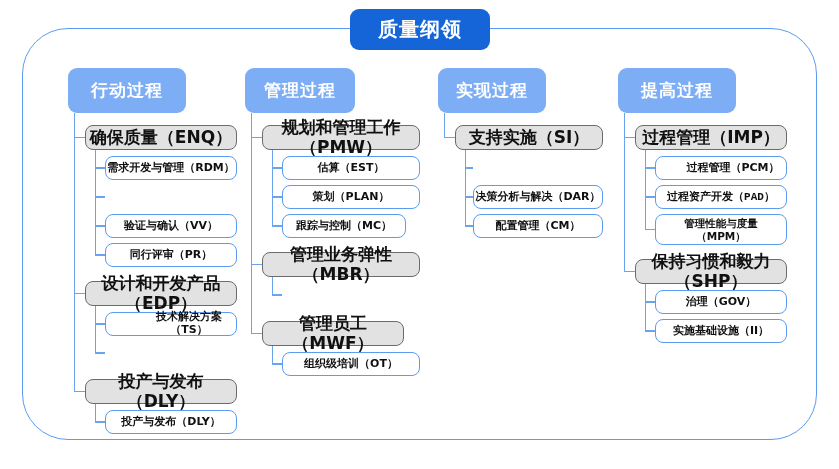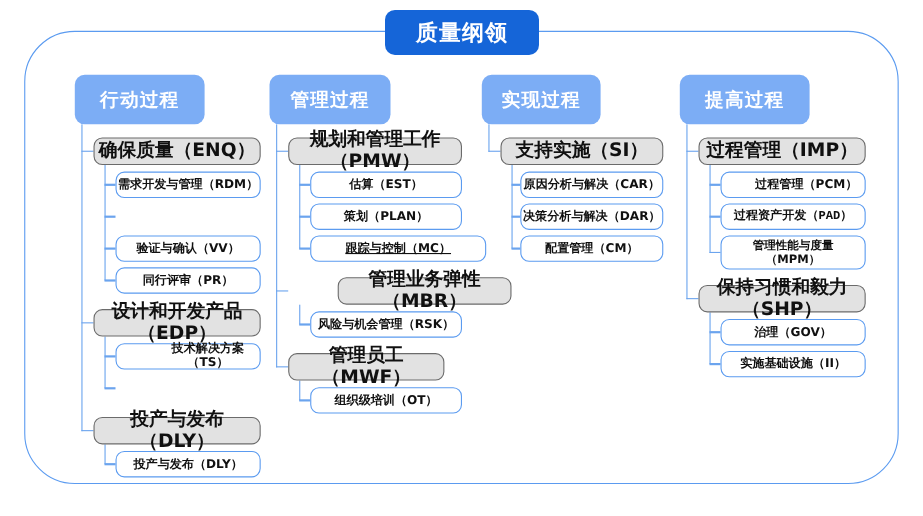--- a/index.html
+++ b/index.html
@@ -119,38 +119,36 @@
     <div class="hline" style="left: 95px; top: 421.35px; width: 10px;"></div>
     <div class="vline" style="left: 95px; top: 404px; height: 18px;"></div>
     <div class="vline" style="left: 74px; top: 113px; height: 278.5px;"></div>
     <div class="col-header" style="left: 245px; top: 68px; width: 110px; height: 45px;">管理过程</div>
     <div class="cat-node" style="left: 262px; top: 125px; width: 158px; height: 25px; text-align: center;">规划和管理工作（PMW）</div>
     <div class="hline" style="left: 251px; top: 136.85px; width: 11px;"></div>
     <div class="leaf-node" style="left: 282px; top: 156px; width: 138px; height: 24px;">估算（EST）</div>
     <div class="hline" style="left: 272px; top: 167.35px; width: 10px;"></div>
     <div class="leaf-node" style="left: 282px; top: 185px; width: 138px; height: 24px;">策划（PLAN）</div>
     <div class="hline" style="left: 272px; top: 196.35px; width: 10px;"></div>
-    <div class="leaf-node" style="left: 282px; top: 214px; width: 160px; height: 24px; text-decoration: underline;">跟踪与控制（MC）</div>
+    <div class="leaf-node" style="left: 282px; top: 214px; width: 124px; height: 24px;">跟踪与控制（MC）</div>
     <div class="hline" style="left: 272px; top: 225.35px; width: 10px;"></div>
     <div class="vline" style="left: 272px; top: 150px; height: 76px;"></div>
-    <div class="cat-node" style="left: 262px; top: 252px; width: 158px; height: 25px; margin-left: 45px;">管理业务弹性（MBR）</div>
+    <div class="cat-node" style="left: 262px; top: 252px; width: 158px; height: 25px;">管理业务弹性（MBR）</div>
     <div class="hline" style="left: 251px; top: 263.85px; width: 11px;"></div>
-    <div class="leaf-node" style="left: 282px; top: 283px; width: 138px; height: 24px;">风险与机会管理（RSK）</div>
     <div class="hline" style="left: 272px; top: 294.35px; width: 10px;"></div>
     <div class="vline" style="left: 272px; top: 277px; height: 18px;"></div>
     <div class="cat-node" style="left: 262px; top: 321px; width: 142px; height: 25px;">管理员工（MWF）</div>
     <div class="hline" style="left: 251px; top: 332.85px; width: 11px;"></div>
     <div class="leaf-node" style="left: 282px; top: 352px; width: 138px; height: 24px;">组织级培训（OT）</div>
     <div class="hline" style="left: 272px; top: 363.35px; width: 10px;"></div>
     <div class="vline" style="left: 272px; top: 346px; height: 18px;"></div>
     <div class="vline" style="left: 251px; top: 113px; height: 220.5px;"></div>
     <div class="col-header" style="left: 438px; top: 68px; width: 108px; height: 45px;">实现过程</div>
     <div class="cat-node" style="left: 455px; top: 125px; width: 148px; height: 25px;">支持实施（SI）</div>
     <div class="hline" style="left: 444px; top: 136.85px; width: 11px;"></div>
-    <div class="leaf-node" style="left: 473px; top: 156px; width: 130px; height: 24px;">原因分析与解决（CAR）</div>
     <div class="hline" style="left: 465px; top: 167.35px; width: 8px;"></div>
     <div class="leaf-node" style="left: 473px; top: 185px; width: 130px; height: 24px;">决策分析与解决（DAR）</div>
     <div class="hline" style="left: 465px; top: 196.35px; width: 8px;"></div>
     <div class="leaf-node" style="left: 473px; top: 214px; width: 130px; height: 24px;">配置管理（CM）</div>
     <div class="hline" style="left: 465px; top: 225.35px; width: 8px;"></div>
     <div class="vline" style="left: 465px; top: 150px; height: 76px;"></div>
     <div class="vline" style="left: 444px; top: 113px; height: 24.5px;"></div>
     <div class="col-header" style="left: 618px; top: 68px; width: 118px; height: 45px;">提高过程</div>
     <div class="cat-node" style="left: 635px; top: 125px; width: 152px; height: 25px;">过程管理（IMP）</div>
     <div class="hline" style="left: 624px; top: 136.85px; width: 11px;"></div>

